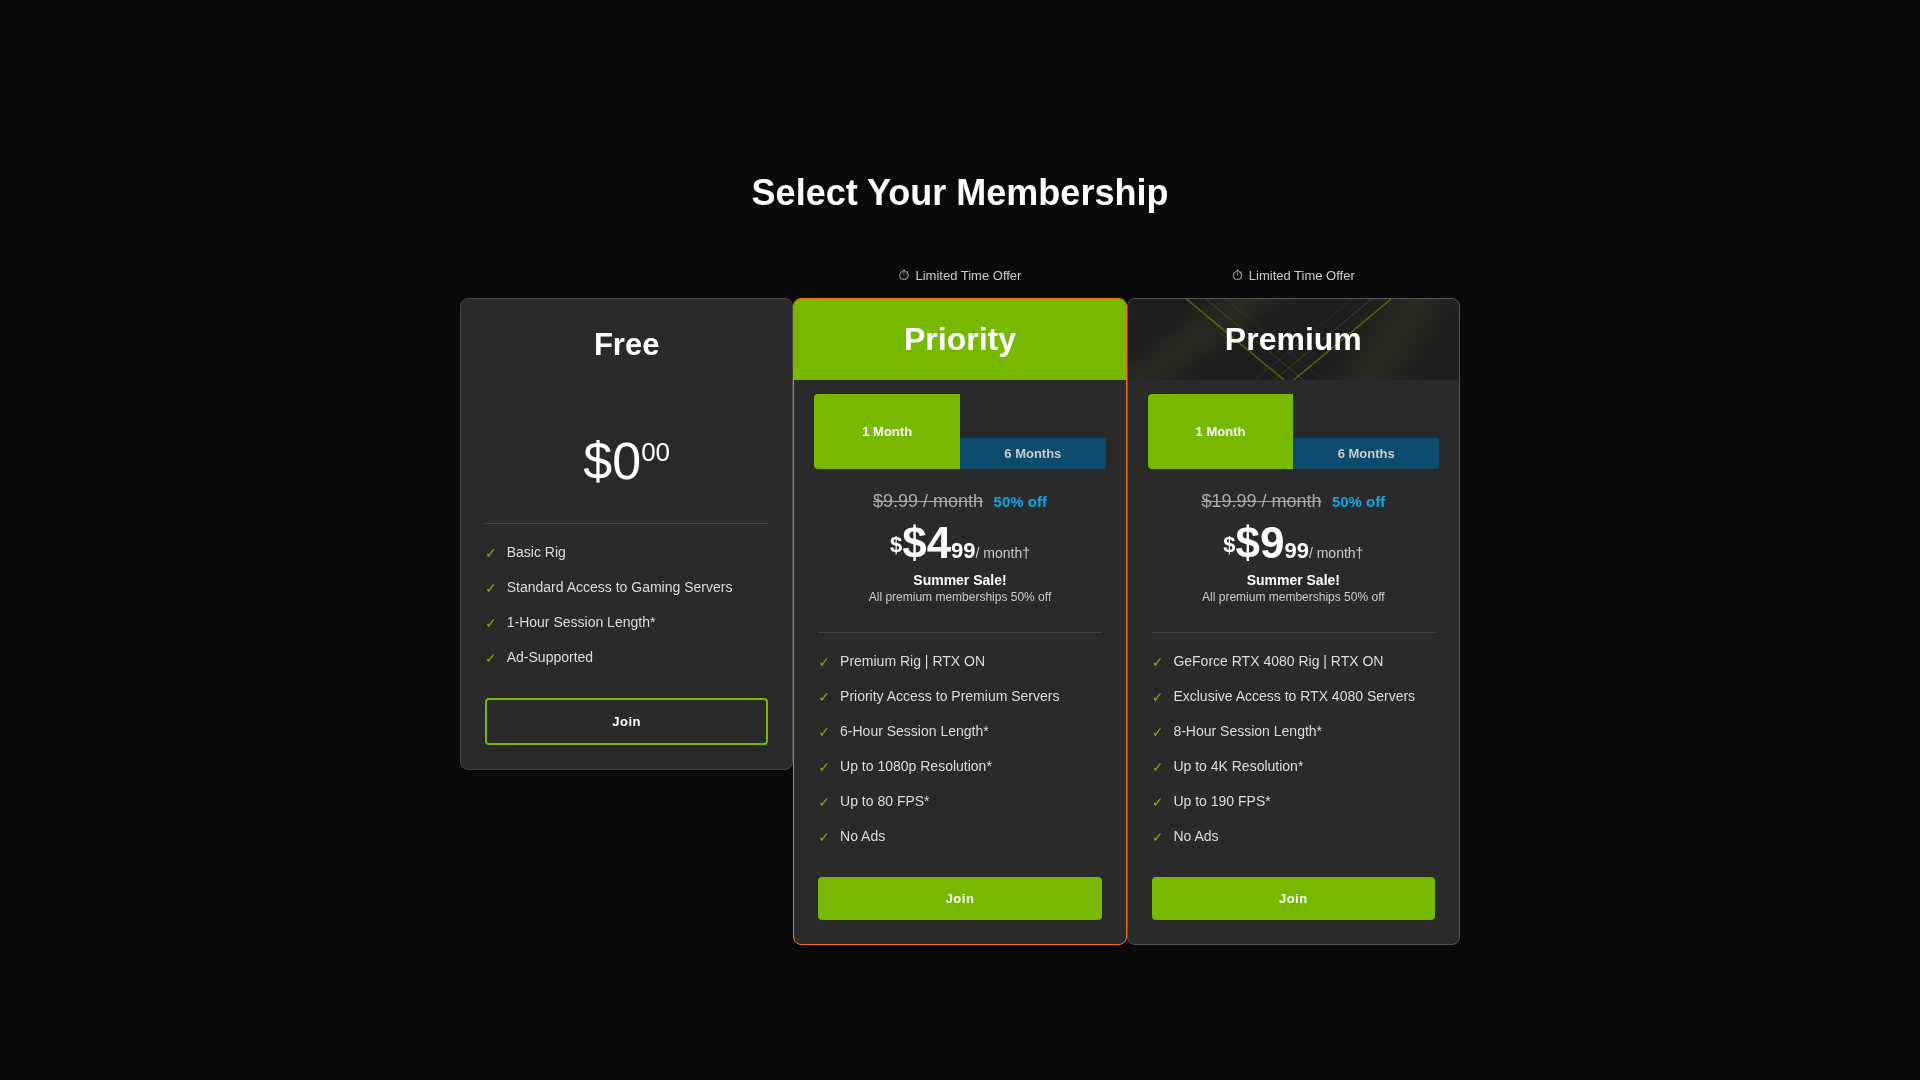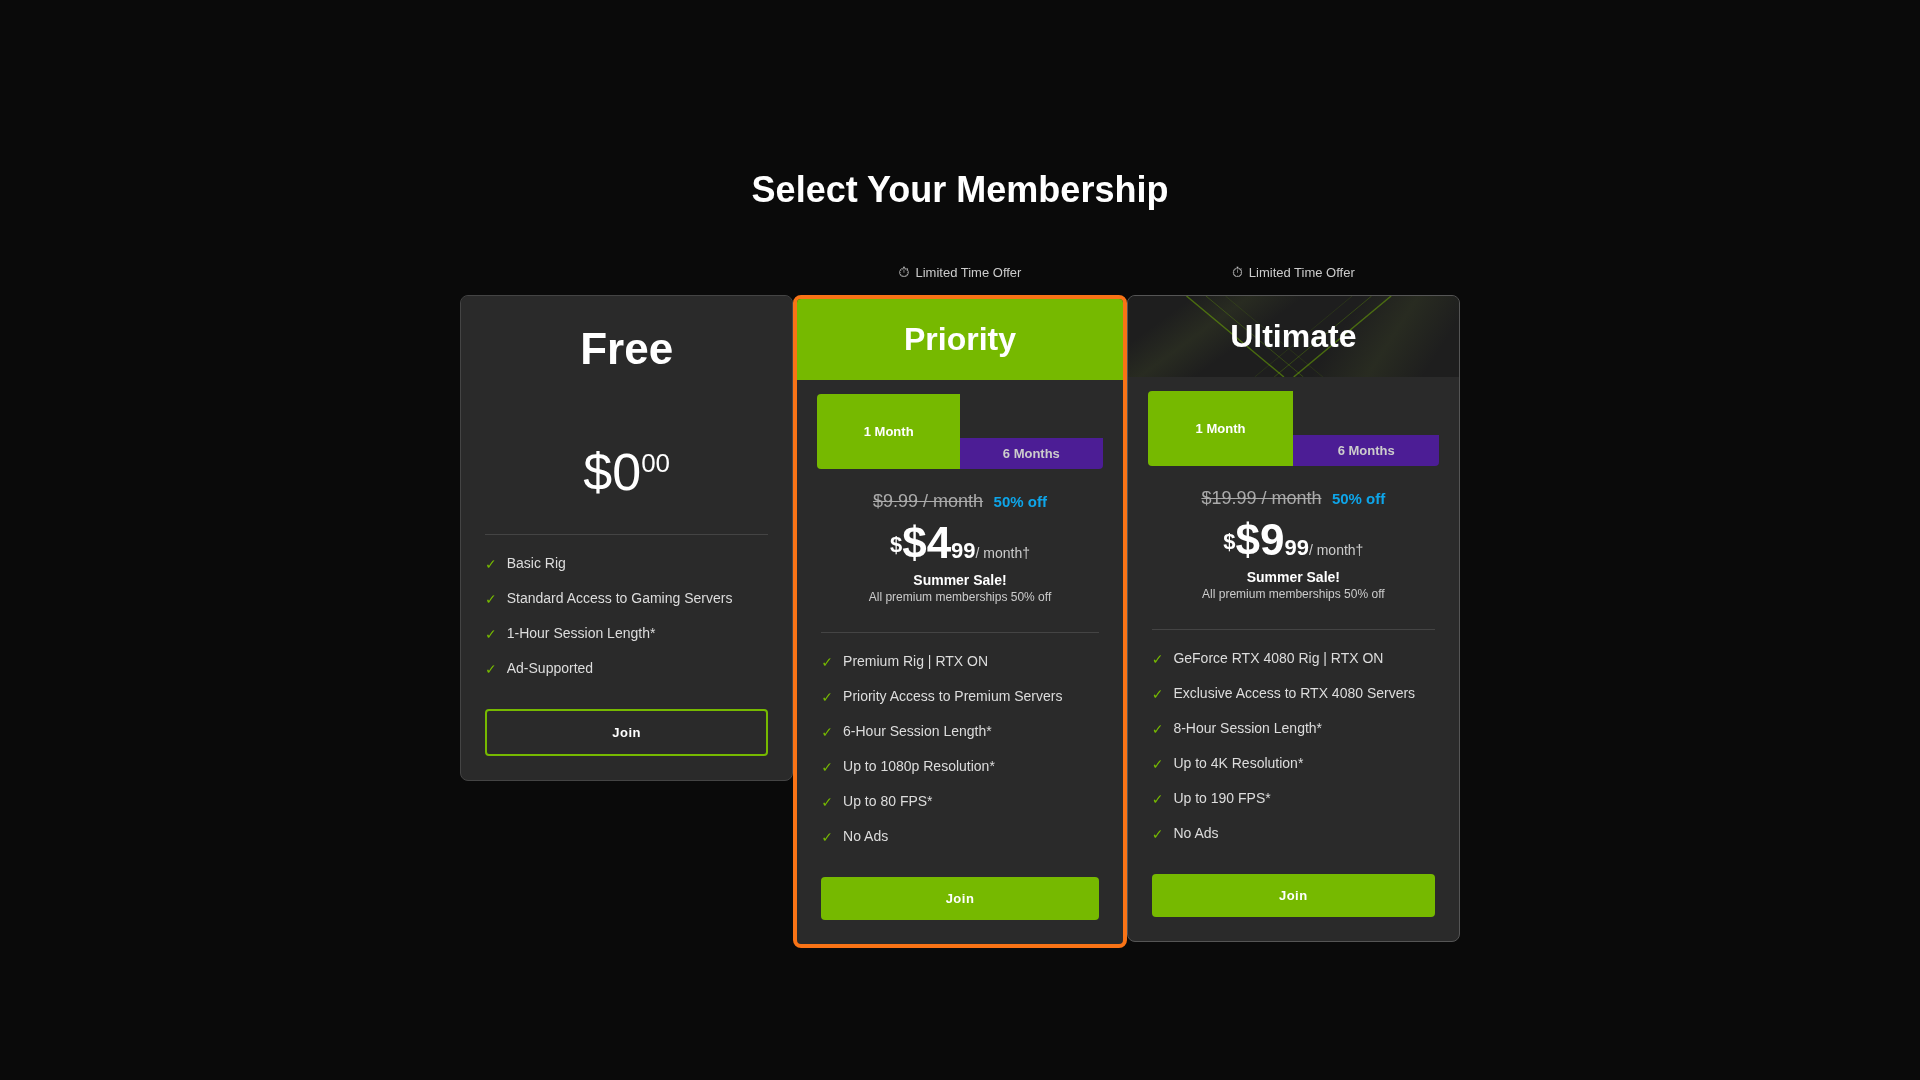--- a/index.html
+++ b/index.html
@@ -67,28 +67,28 @@
       border: 1px solid #444;
     }
 
     .card-free .card-header {
       padding: 28px 20px;
       text-align: center;
       background: #2a2a2a;
     }
 
     .card-free .card-title {
-      font-size: 44px;
+      font-size: 31px;
       font-weight: 700;
       color: #fff;
     }
 
     
     .card-priority {
-      border: 4px solid #f97316;
+      border: 1px solid #f97316;
     }
 
     .card-priority .card-header {
       background: #76b900;
       padding: 22px 20px;
       text-align: center;
     }
 
     .card-priority .card-title {
       font-size: 32px;
@@ -162,21 +162,21 @@
       border: none;
       outline: none;
     }
 
     .period-btn.active-green {
       background: #76b900;
       color: #fff;
     }
 
     .period-btn.inactive {
-      background: #4c1d95;
+      background: #0c4a6e;
       color: #ccc;
       margin-top: 44px;
     }
 
     
     .price-section {
       padding: 8px 24px 16px;
       text-align: center;
     }
 
@@ -423,21 +423,21 @@
         <div class="ultimate-lines">
           <svg viewBox="0 0 340 90" preserveAspectRatio="none">
             <line x1="60" y1="0" x2="160" y2="90" stroke="#76b900" stroke-width="1.5" opacity="0.5"></line>
             <line x1="80" y1="0" x2="180" y2="90" stroke="#76b900" stroke-width="1" opacity="0.3"></line>
             <line x1="100" y1="0" x2="200" y2="90" stroke="#76b900" stroke-width="0.7" opacity="0.2"></line>
             <line x1="270" y1="0" x2="170" y2="90" stroke="#76b900" stroke-width="1.5" opacity="0.5"></line>
             <line x1="250" y1="0" x2="150" y2="90" stroke="#76b900" stroke-width="1" opacity="0.3"></line>
             <line x1="230" y1="0" x2="130" y2="90" stroke="#76b900" stroke-width="0.7" opacity="0.2"></line>
           </svg>
         </div>
-        <div class="card-title">Ultimate</div>
+        <div class="card-title">Premium</div>
       </div>
 
       <div class="period-toggle">
         <button class="period-btn active-green">1 Month</button>
         <button class="period-btn inactive">6 Months</button>
       </div>
 
       <div class="price-section">
         <div>
           <span class="original-price">$19.99 / month</span>

